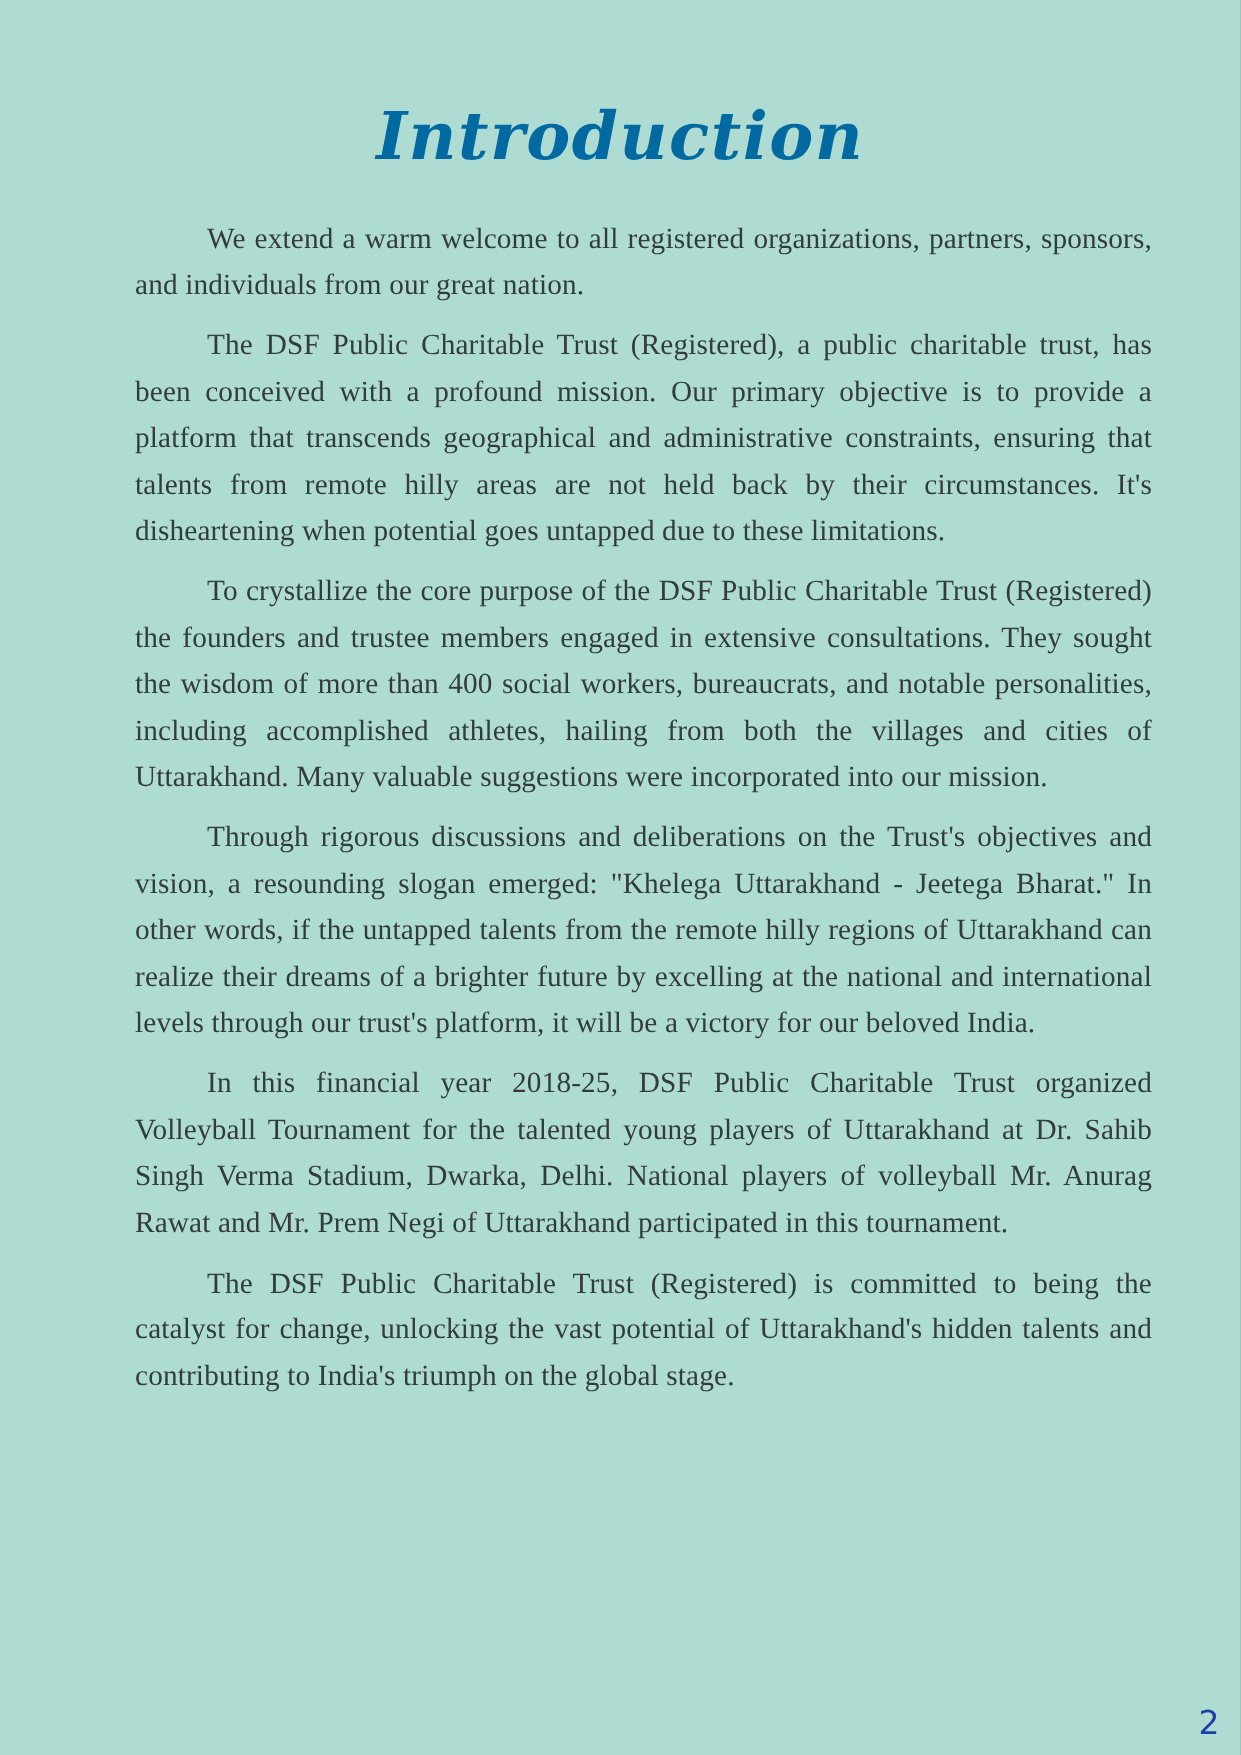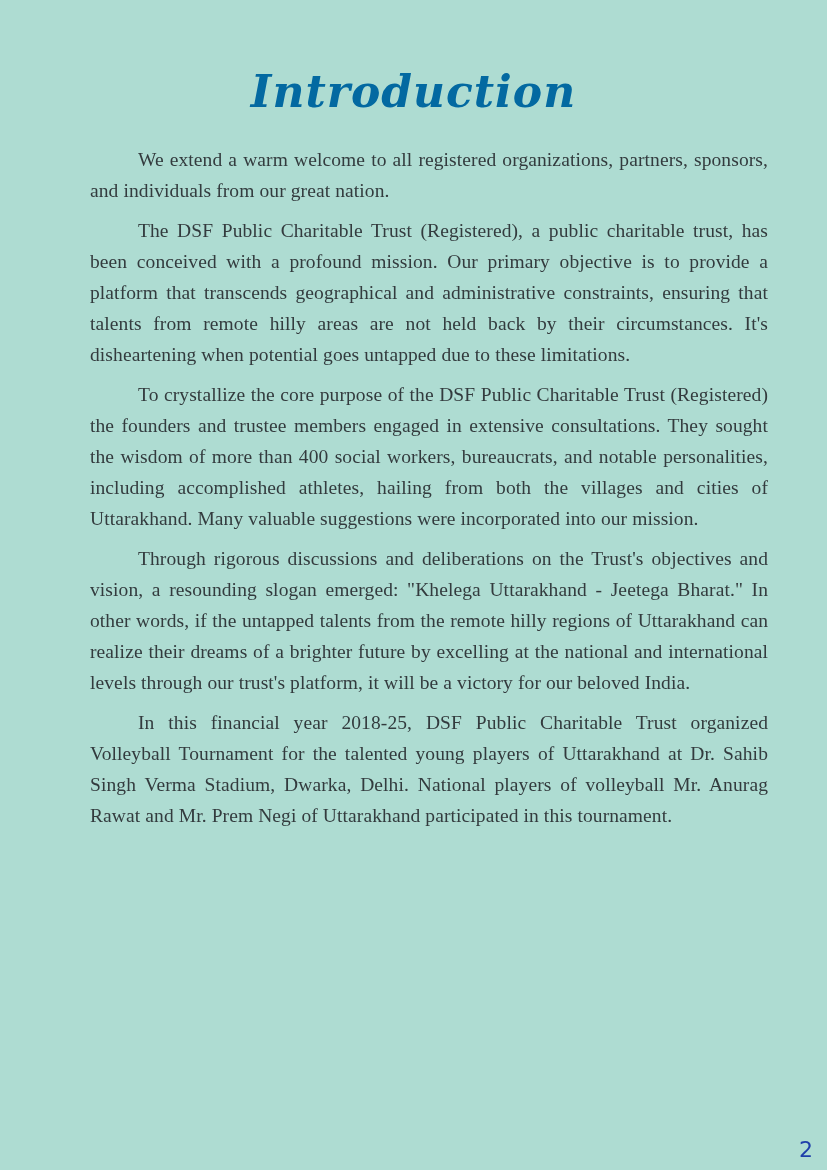--- a/index.html
+++ b/index.html
@@ -58,17 +58,18 @@
 <div class="page">
 
   <div class="page-title">Introduction</div>
 
   <div class="content">
     <p>We extend a warm welcome to all registered organizations, partners, sponsors, and individuals from our great nation.</p>
     <p>The DSF Public Charitable Trust (Registered), a public charitable trust, has been conceived with a profound mission. Our primary objective is to provide a platform that transcends geographical and administrative constraints, ensuring that talents from remote hilly areas are not held back by their circumstances. It's disheartening when potential goes untapped due to these limitations.</p>
     <p>To crystallize the core purpose of the DSF Public Charitable Trust (Registered) the founders and trustee members engaged in extensive consultations. They sought the wisdom of more than 400 social workers, bureaucrats, and notable personalities, including accomplished athletes, hailing from both the villages and cities of Uttarakhand. Many valuable suggestions were incorporated into our mission.</p>
     <p>Through rigorous discussions and deliberations on the Trust's objectives and vision, a resounding slogan emerged: "Khelega Uttarakhand - Jeetega Bharat." In other words, if the untapped talents from the remote hilly regions of Uttarakhand can realize their dreams of a brighter future by excelling at the national and international levels through our trust's platform, it will be a victory for our beloved India.</p>
     <p>In this financial year 2018-25, DSF Public Charitable Trust organized Volleyball Tournament for the talented young players of Uttarakhand at Dr. Sahib Singh Verma Stadium, Dwarka, Delhi. National players of volleyball Mr. Anurag Rawat and Mr. Prem Negi of Uttarakhand participated in this tournament.</p>
+    <p>The DSF Public Charitable Trust (Registered) is committed to being the catalyst for change, unlocking the vast potential of Uttarakhand's hidden talents and contributing to India's triumph on the global stage.</p>
   </div>
 
   <div class="page-number">2</div>
 
 </div>
 
 </body></html>

